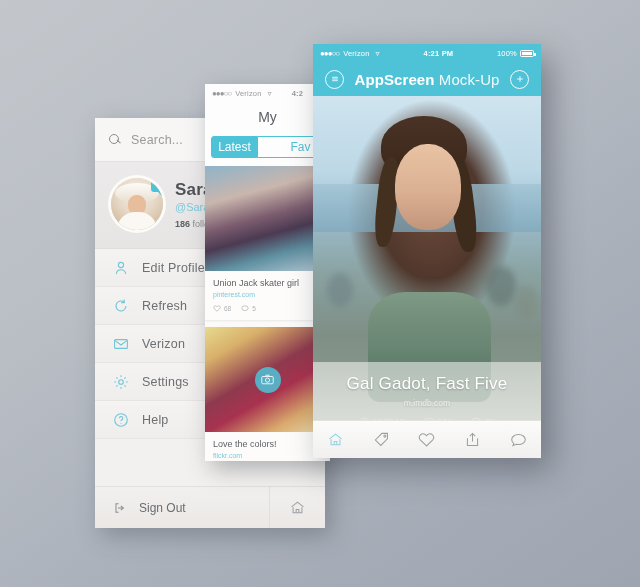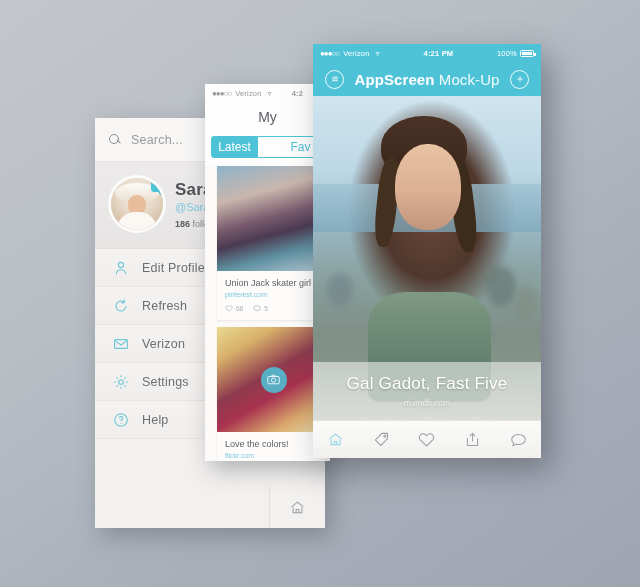--- a/index.html
+++ b/index.html
@@ -92,21 +92,21 @@
 
   .feed-title{ height:30px; display:flex;align-items:center;justify-content:center;
     font-size:14px;color:#5c6066; background:#fdfdfd;}
   .tabs{ display:flex; padding:4px 6px 8px 6px; background:#fdfdfd;}
   .tab{ flex:1; height:22px; display:flex;align-items:center;justify-content:center;
     font-size:12px; border:1px solid #4ec3d8; color:#4ec3d8;}
   .tab:first-child{border-radius:3px 0 0 3px;}
   .tab:last-child{border-radius:0 3px 3px 0; border-left:none;padding-left:20px;}
   .tab.active{ background:#4ec3d8; color:#fff;}
 
-  .card{ background:#fdfcfb; margin:0 0 7px 12px; box-shadow:0 1px 2px rgba(0,0,0,.08);}
+  .card{ background:#fdfcfb; margin:0 0 7px 0; box-shadow:0 1px 2px rgba(0,0,0,.08);}
   .card .photo{ height:105px; position:relative; overflow:hidden;}
   .ph-girl1{ background:
       linear-gradient(165deg,#8fb3c9 0%,#c9b6ad 28%,#7c5d6f 48%,#4b3a52 62%,#5e8fa0 78%,#b9cbd6 100%);}
   .ph-girl2{ background:
       linear-gradient(150deg,#e8d98f 0%,#d8b06a 20%,#8e3a4e 45%,#a8324f 60%,#d9a86c 80%,#efe3b6 100%);}
   .cam-badge{ position:absolute; left:50%; top:50%; transform:translate(-50%,-50%);
     width:26px;height:26px;border-radius:50%;background:rgba(78,195,216,.85);
     display:flex;align-items:center;justify-content:center;color:#fff;}
   .card .meta{ padding:7px 8px 8px 8px;}
   .card .ctitle{ font-size:9px; color:#5d6166;}
@@ -237,20 +237,30 @@
           <svg viewBox="0 0 16 16" width="16" height="16" fill="none" stroke="currentColor" stroke-width="1.1">
             <circle cx="8" cy="8" r="6.3"></circle>
             <path d="M6.4 6.2a1.7 1.7 0 1 1 2.2 1.7c-.5.2-.7.6-.7 1.1"></path>
             <circle cx="8" cy="11.3" r=".55" fill="currentColor" stroke="none"></circle>
           </svg>
           </span>
         <span class="mlabel">Help</span>
       </div>
     </div>
 
+    <div class="signout-bar">
+      <span style="width:14px;height:14px;color:#8b8f93">
+        <svg viewBox="0 0 16 16" width="14" height="14" fill="none" stroke="currentColor" stroke-width="1.2">
+          <path d="M6.4 3.2H3.4v9.6h3"></path>
+            <path d="M9 5.6 11.8 8 9 10.4"></path>
+            <path d="M11.6 8H5.6"></path>
+        </svg>
+        </span>
+      <span>Sign Out</span>
+    </div>
 
     <div class="home-btn">
       <span>
         <svg viewBox="0 0 20 20" width="17" height="17" fill="none" stroke="currentColor" stroke-width="1.2">
           <path d="M3 9.2 10 3.6l7 5.6"></path>
             <path d="M4.8 9.6v6.6h10.4V9.6"></path>
             <path d="M8.4 16.2v-3.8h3.2v3.8"></path>
         </svg>
         </span>
     </div>

